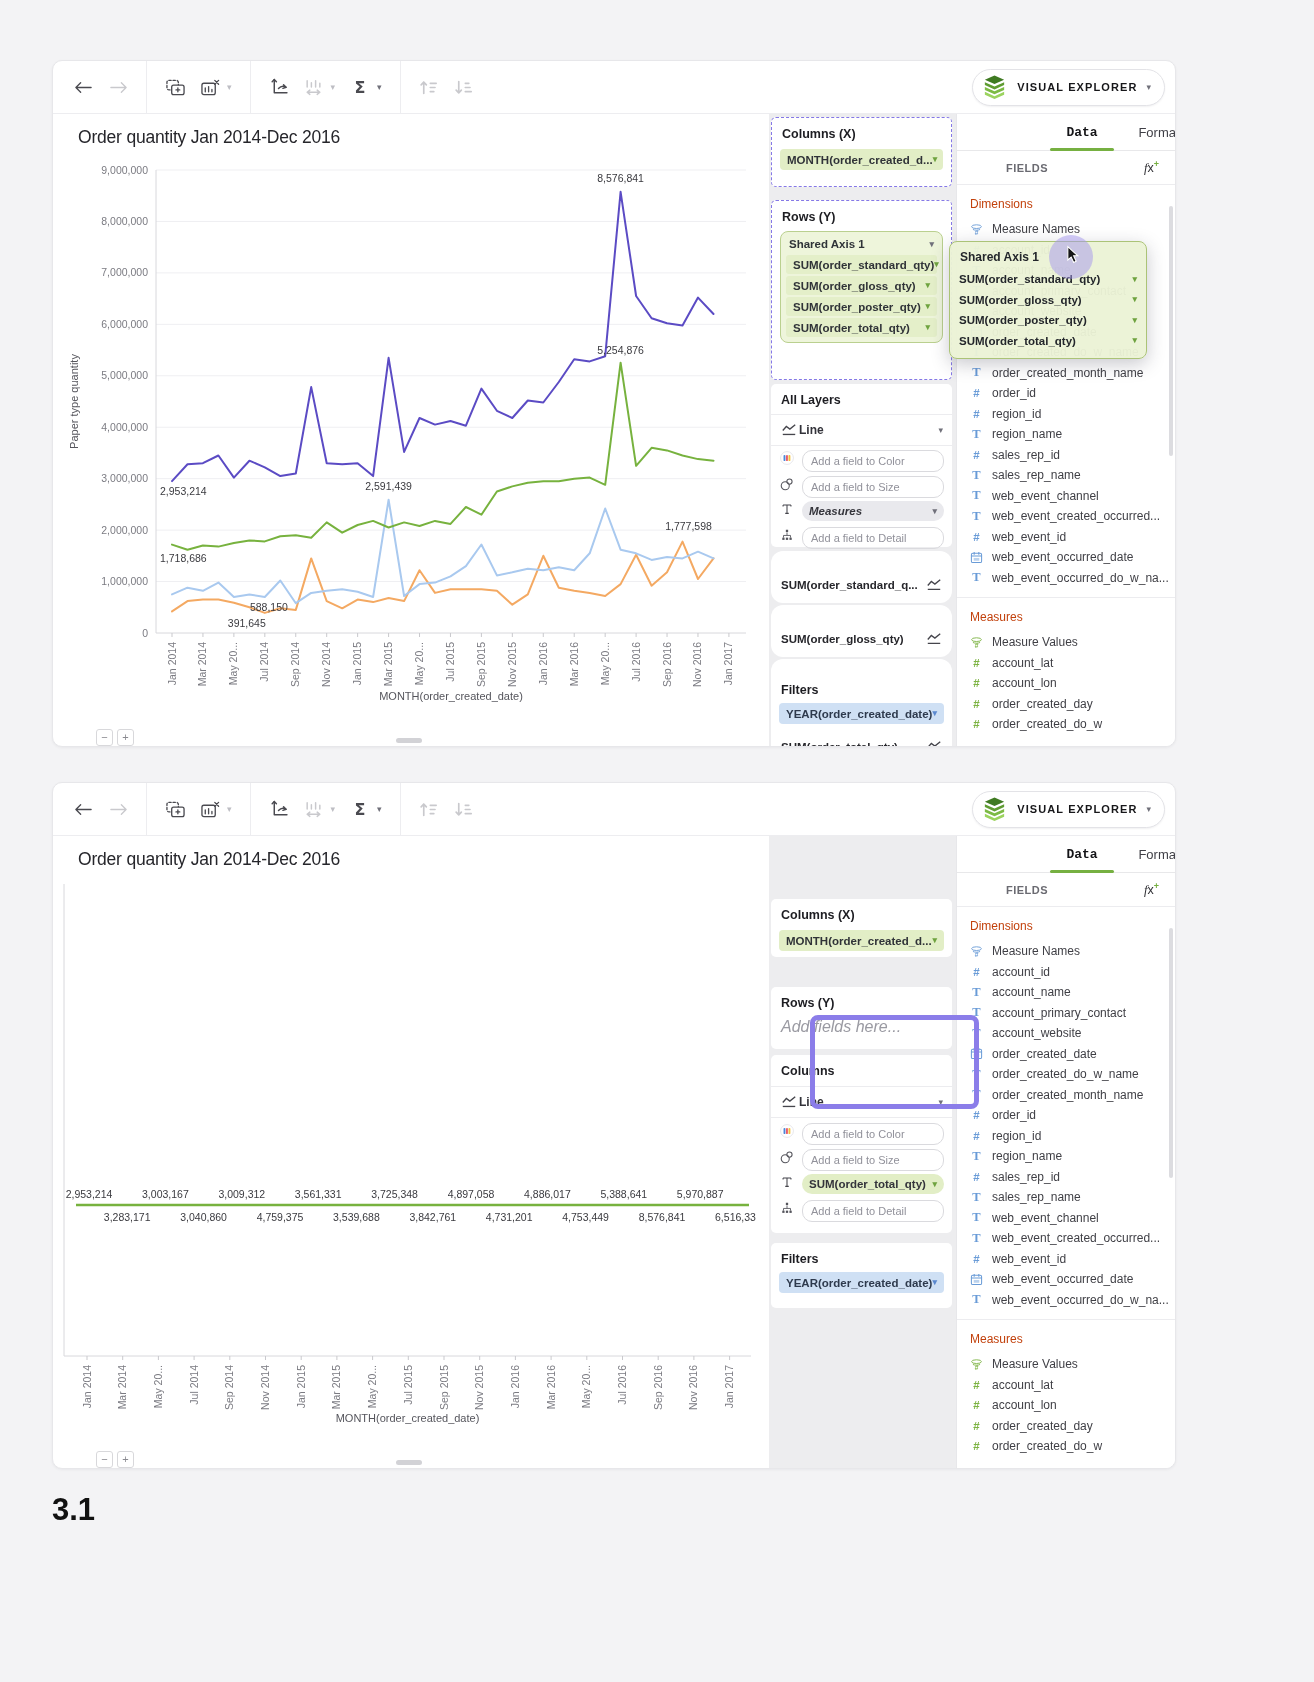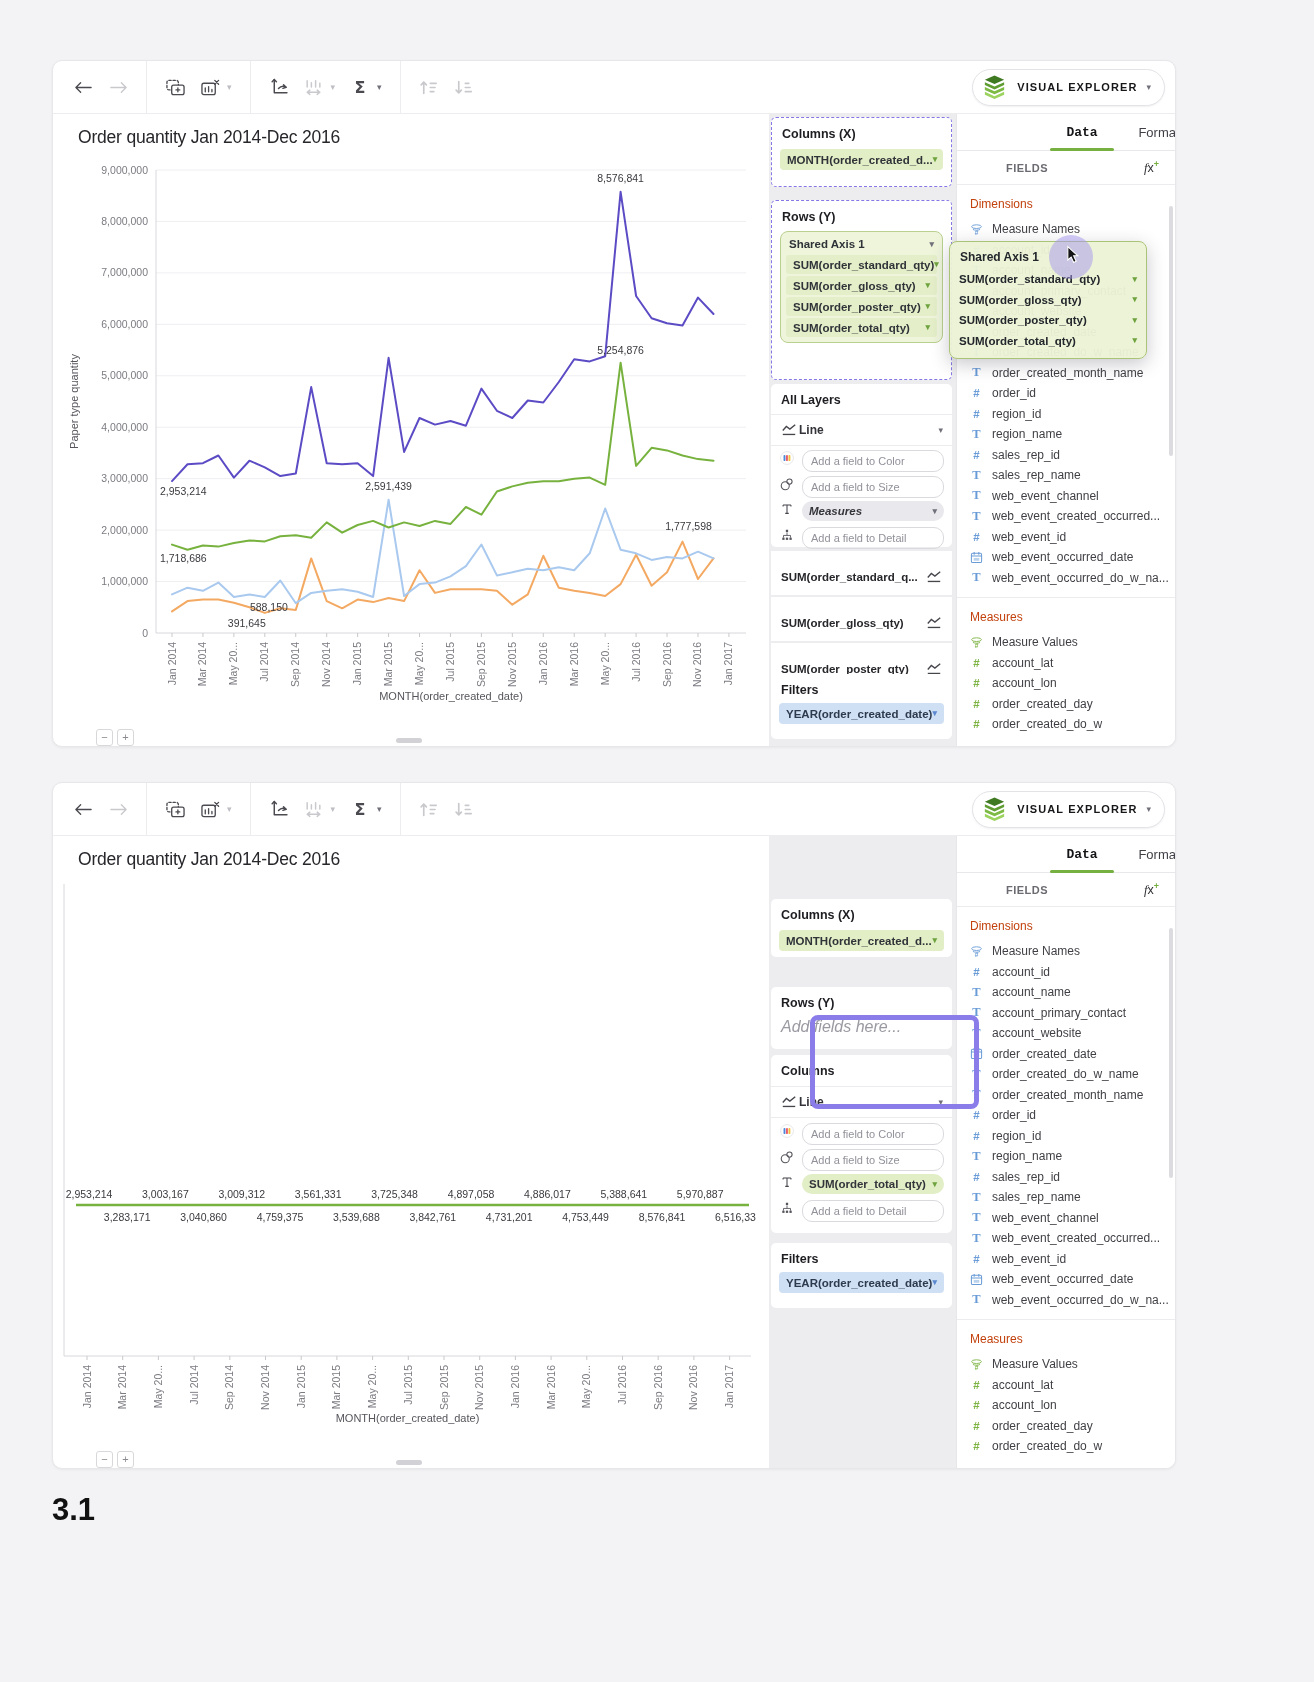--- a/index.html
+++ b/index.html
@@ -37,21 +37,21 @@
   .hscroll{position:absolute;left:343px;bottom:3px;width:26px;height:5px;background:#d2d2d6;border-radius:3px;cursor:pointer;}
   
   .shelf{position:absolute;left:716px;top:0;width:187px;height:632px;background:#ededef;}
   .sec{position:absolute;left:2px;right:4px;background:#fff;border-radius:5px;box-sizing:border-box;}
   .sec.dashed{border:1.5px dashed #8578e6;border-radius:5px;}
   .sec-h{padding:9px 10px 0;font-size:12.5px;font-weight:700;color:#1d1d22;}
   .p1-cols{top:3px;height:70px;}
   .p1-rows{top:86px;height:180px;}
   .p1-layers{top:270px;height:163px;}
   .p1-sums{position:absolute;left:2px;right:4px;top:437px;display:flex;flex-direction:column;gap:2px;}
-  .sum-row{height:36px;background:#fff;border-radius:0;display:flex;align-items:center;justify-content:space-between;padding:8px 9px 0 10px;font-size:11.5px;font-weight:700;color:#26262b;white-space:nowrap;overflow:hidden;}
+  .sum-row{height:36px;background:#fff;border-radius:12px;display:flex;align-items:center;justify-content:space-between;padding:16px 9px 0 10px;font-size:11.5px;font-weight:700;color:#26262b;white-space:nowrap;overflow:hidden;}
   .sum-row .mico{flex:none;color:#45454c;}
   .p1-filters{top:560px;height:65px;}
   .p2-cols{top:63px;height:58px;}
   .p2-rows{top:151px;height:62px;}
   .p2-layers{top:219px;height:178px;}
   .p2-filters{top:407px;height:65px;}
   .gpill{margin:8px 8px 0;height:21px;background:#e2eec6;border-radius:4px;display:flex;align-items:center;justify-content:space-between;padding:0 7px;font-size:11.5px;font-weight:600;color:#303338;white-space:nowrap;cursor:pointer;}
   .groupbox{margin:7px 8px 0;background:#eef5db;border:1px solid #bad08f;border-radius:8px;padding:4px 5px 5px;}
   .gb-h{display:flex;align-items:center;justify-content:space-between;font-size:11.5px;font-weight:700;color:#2f3338;padding:2px 3px 3px;}
   .gpill.small{margin:2px 0 0;height:19px;border-radius:3px;background:#e4efc9;}

